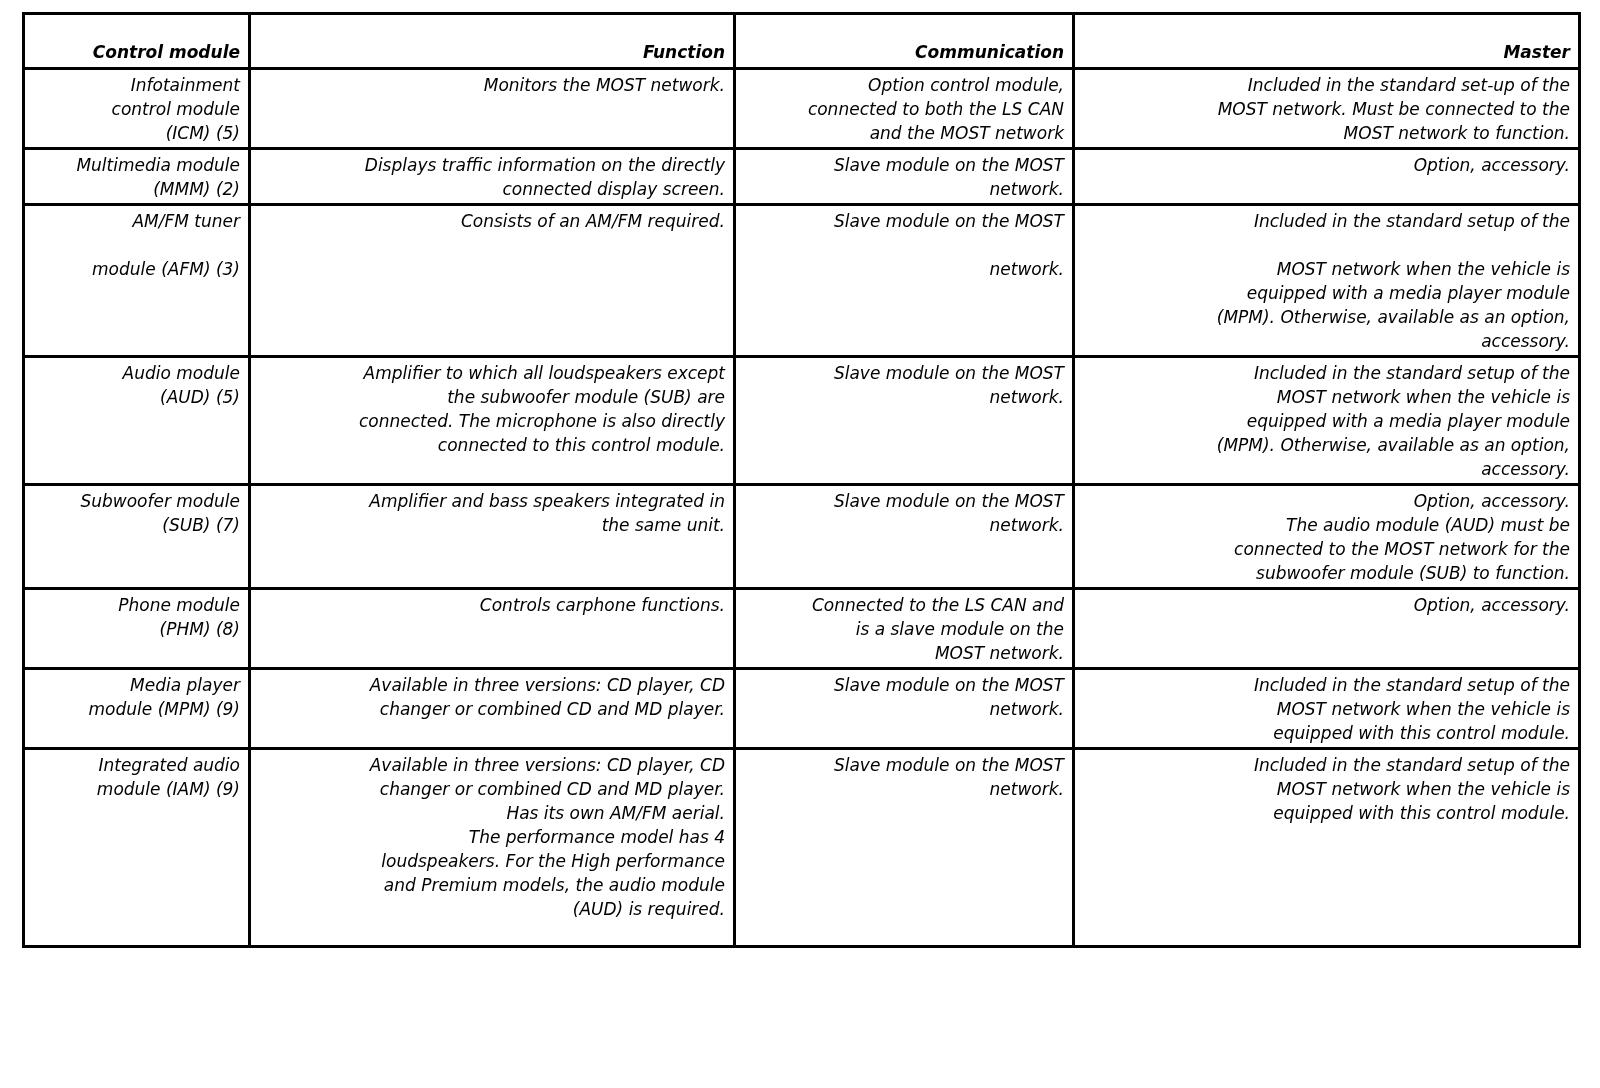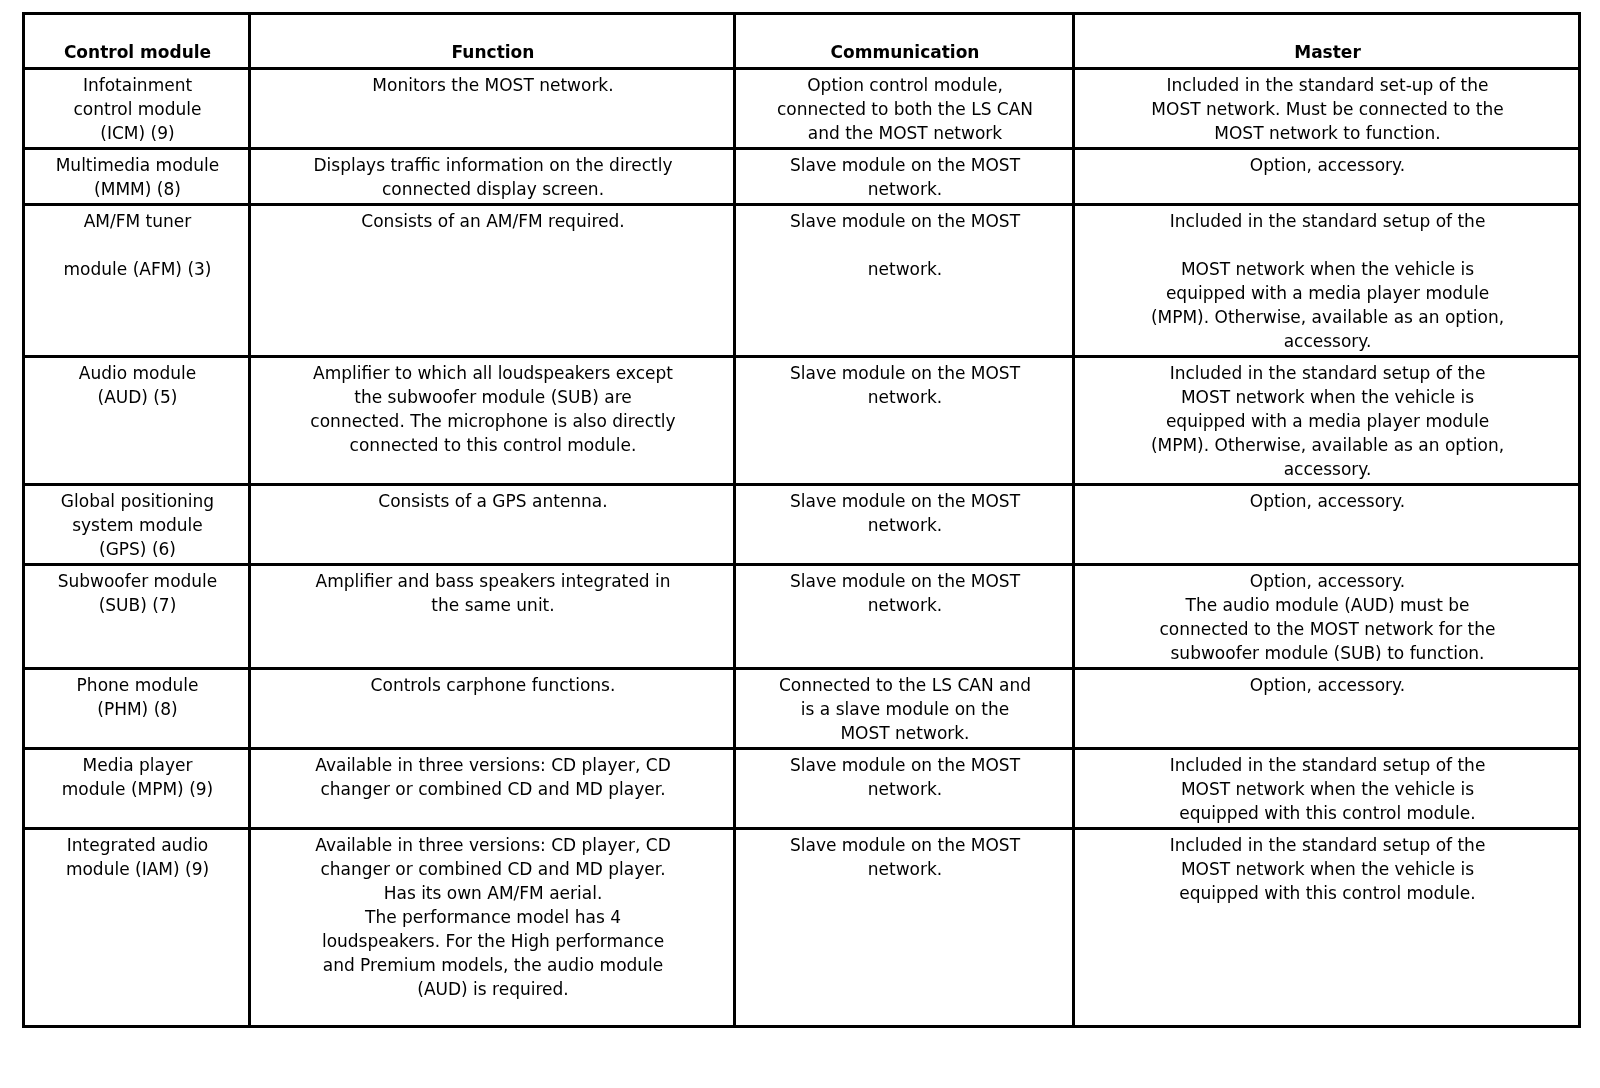--- a/index.html
+++ b/index.html
@@ -18,26 +18,27 @@
     width: 1556px;
     border-collapse: collapse;
     table-layout: fixed;
   }
   .doc-table col.c1 { width: 226px; }
   .doc-table col.c2 { width: 485px; }
   .doc-table col.c3 { width: 339px; }
   .doc-table col.c4 { width: 506px; }
   .doc-table th, .doc-table td {
     border: 3px solid #000000;
-    text-align: center;
+    text-align: right;
     font-size: 17px;
     line-height: 24px;
     padding: 3px 8px 2px 10px;
     white-space: pre-line;
     overflow: hidden;
+    font-style: italic;
   }
   .doc-table th {
     vertical-align: bottom;
     font-weight: bold;
     height: 46px;
     padding-bottom: 3px;
   }
   .doc-table td {
     vertical-align: top;
   }
@@ -58,32 +59,32 @@
       <th>Control module</th>
       <th>Function</th>
       <th>Communication</th>
       <th>Master</th>
     </tr>
   </thead>
   <tbody>
     <tr>
       <td>Infotainment
 control module
-(ICM) (9)</td>
+(ICM) (5)</td>
       <td>Monitors the MOST network.</td>
       <td>Option control module,
 connected to both the LS CAN
 and the MOST network</td>
       <td>Included in the standard set-up of the
 MOST network. Must be connected to the
 MOST network to function.</td>
     </tr>
     <tr>
       <td>Multimedia module
-(MMM) (8)</td>
+(MMM) (2)</td>
       <td>Displays traffic information on the directly
 connected display screen.</td>
       <td>Slave module on the MOST
 network.</td>
       <td>Option, accessory.</td>
     </tr>
     <tr>
       <td>AM/FM tuner
 
 module (AFM) (3)</td>
@@ -105,29 +106,20 @@
 the subwoofer module (SUB) are
 connected. The microphone is also directly
 connected to this control module.</td>
       <td>Slave module on the MOST
 network.</td>
       <td>Included in the standard setup of the
 MOST network when the vehicle is
 equipped with a media player module
 (MPM). Otherwise, available as an option,
 accessory.</td>
-    </tr>
-    <tr>
-      <td>Global positioning
-system module
-(GPS) (6)</td>
-      <td>Consists of a GPS antenna.</td>
-      <td>Slave module on the MOST
-network.</td>
-      <td>Option, accessory.</td>
     </tr>
     <tr>
       <td>Subwoofer module
 (SUB) (7)</td>
       <td>Amplifier and bass speakers integrated in
 the same unit.</td>
       <td>Slave module on the MOST
 network.</td>
       <td>Option, accessory.
 The audio module (AUD) must be

